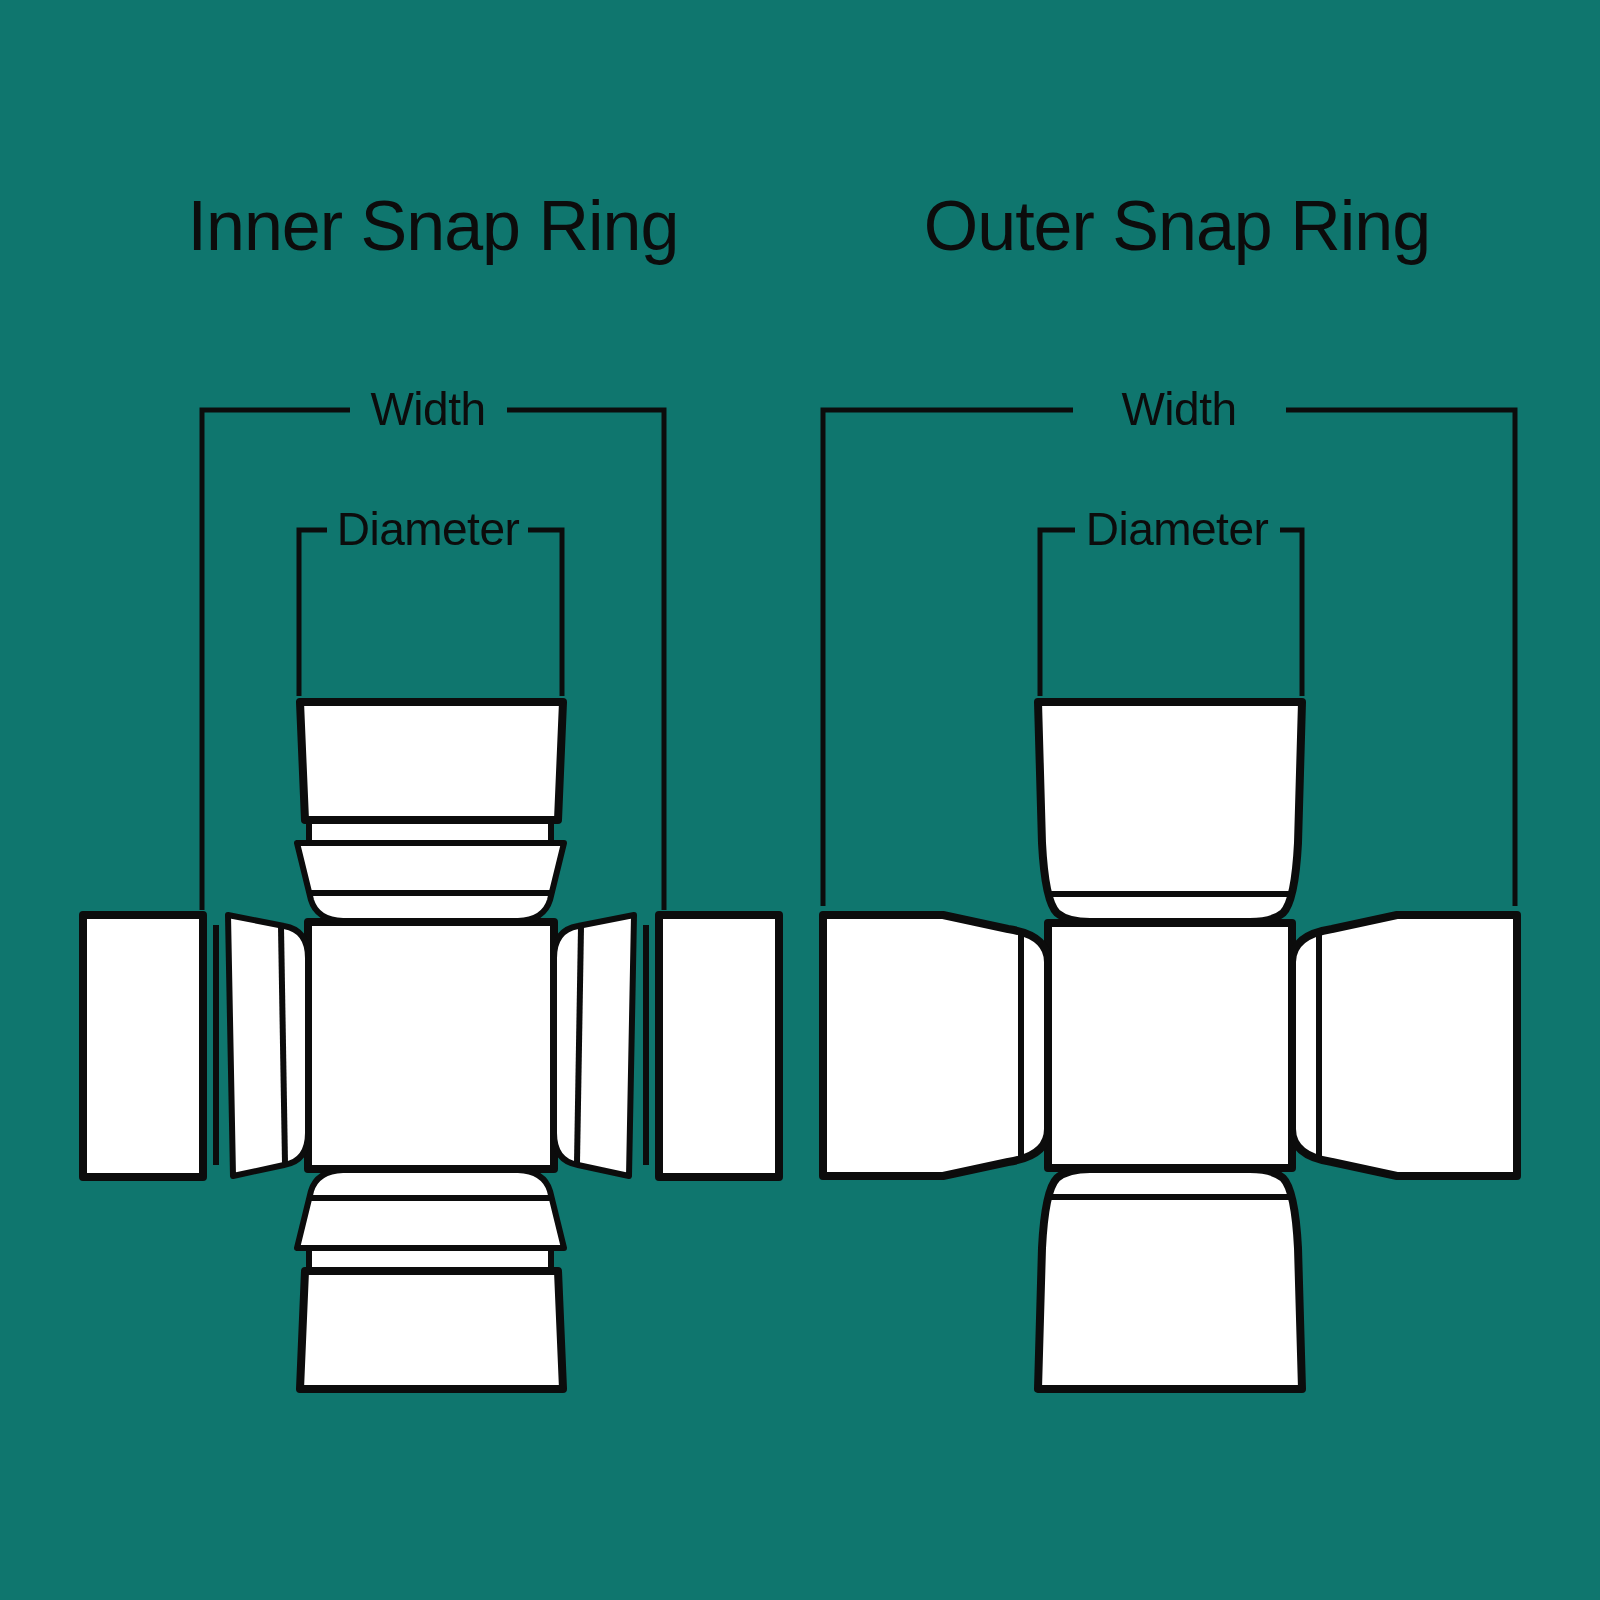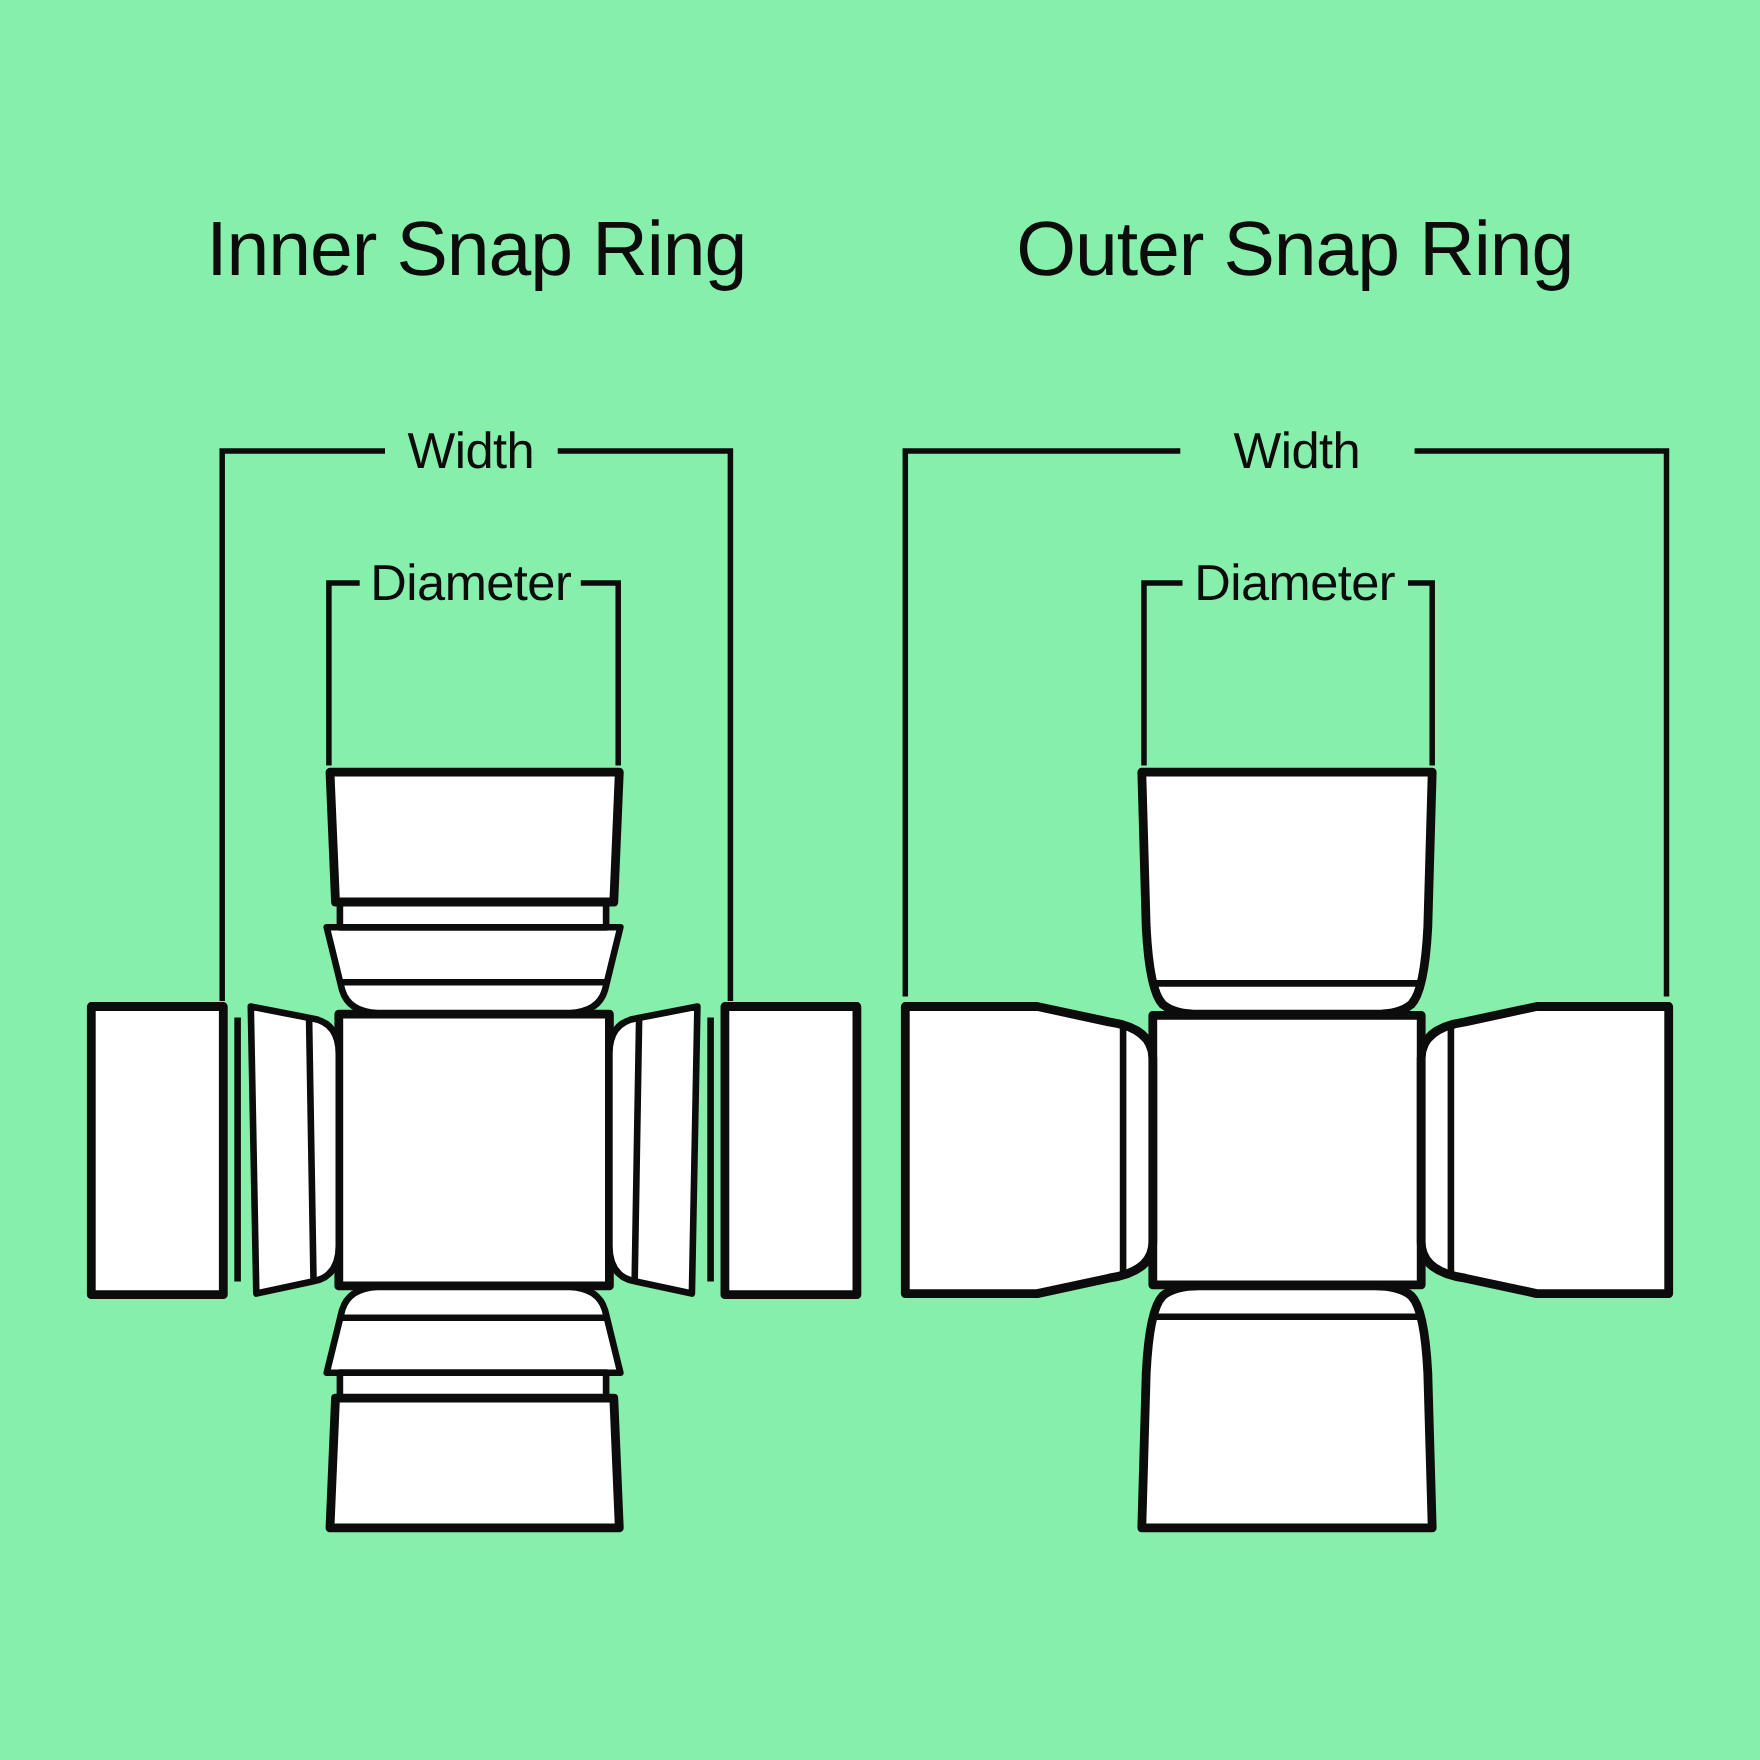--- a/index.html
+++ b/index.html
@@ -4,21 +4,21 @@
 <style>
   html, body {
     margin: 0;
     padding: 0;
     background: #ffffff;
   }
   .canvas {
     position: relative;
     width: 1600px;
     height: 1600px;
-    background: #86efac;
+    background: #0f766e;
     overflow: hidden;
     font-family: "Liberation Sans", sans-serif;
   }
   svg { display: block; }
 
   .title-text {
     font-family: "Liberation Sans", sans-serif;
     font-size: 70px;
     font-weight: 400;
     fill: #0c0c0c;

